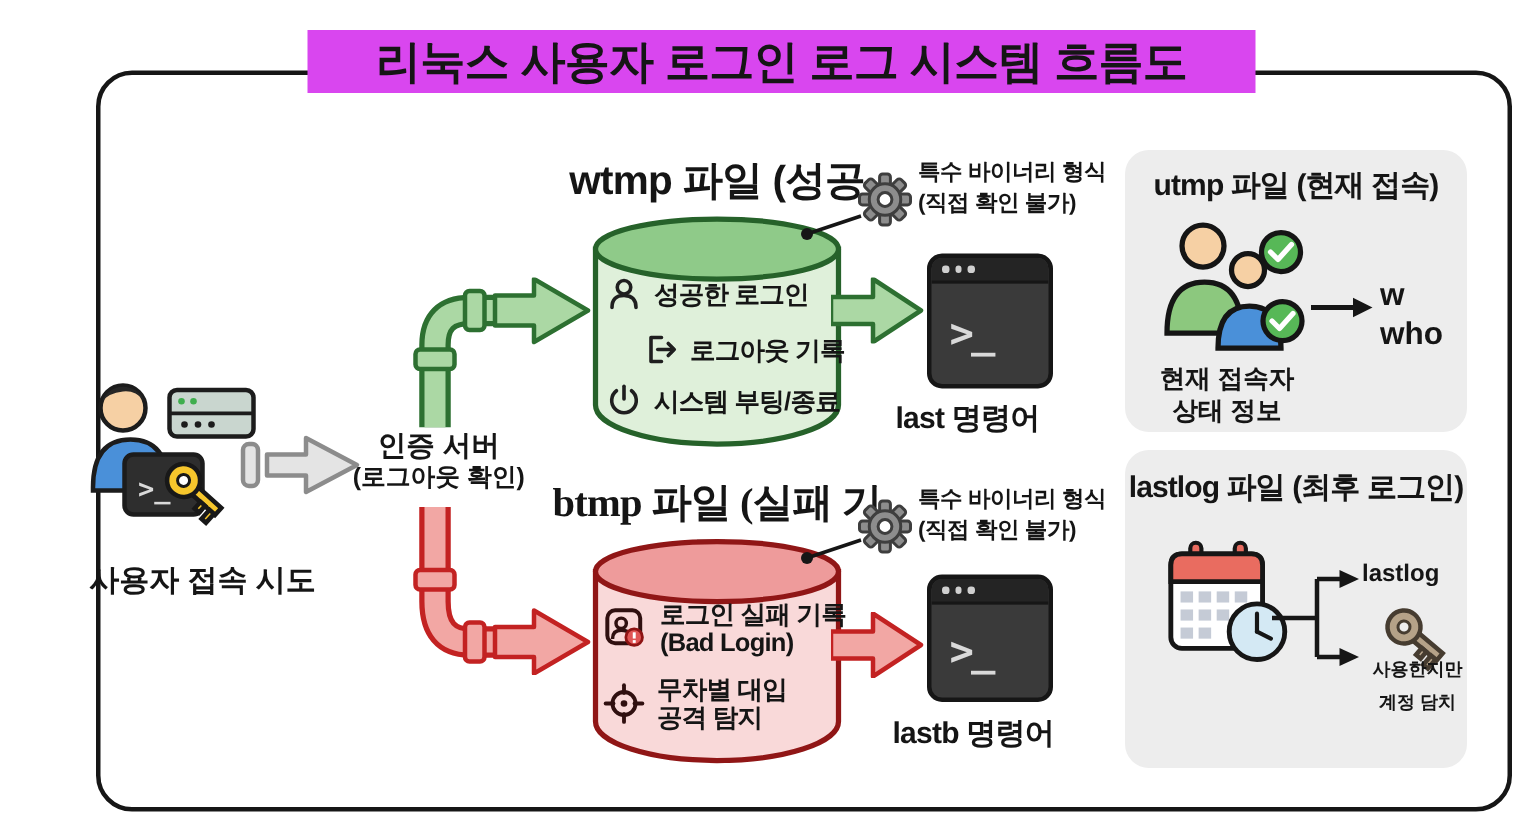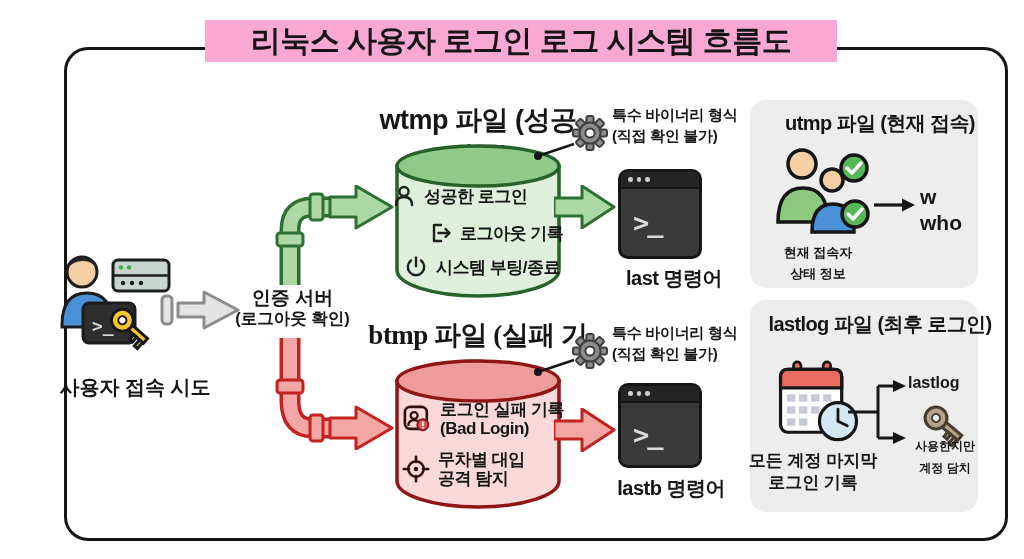--- a/index.html
+++ b/index.html
@@ -1,39 +1,39 @@
 <!DOCTYPE html>
 <html><head>
 <meta charset="utf-8">
 <style>
   html,body{margin:0;padding:0;background:#ffffff;}
   .stage{position:relative;width:1024px;height:559px;background:#ffffff;overflow:hidden;
          font-family:"Liberation Sans","DejaVu Sans",sans-serif;color:#151515;}
   .abs{position:absolute;}
   .frame{position:absolute;left:64px;top:47px;width:938px;height:488px;
          border:3.5px solid #161616;border-radius:24px;}
-  .title-wrap{position:absolute;left:205px;top:20px;width:632px;height:42px;background:#f9a8d4;
+  .title-wrap{position:absolute;left:205px;top:20px;width:632px;height:42px;background:#d946ef;
               display:flex;align-items:center;justify-content:center;}
   .title-wrap .t{font-size:30px;font-weight:700;letter-spacing:-0.5px;}
   .lbl{font-weight:700;text-align:center;line-height:1.18;}
   .cyl-title{font-size:27px;font-weight:700;text-align:center;letter-spacing:-0.5px;}
   .note{font-size:15px;font-weight:700;line-height:21px;text-align:left;letter-spacing:-0.3px;}
   .row{position:absolute;display:flex;align-items:center;gap:8px;}
   .row .txt{font-size:17px;font-weight:700;letter-spacing:-0.5px;line-height:19px;}
   .terminal{position:absolute;background:#3a3a3a;border:3px solid #161616;border-radius:10px;
             box-sizing:border-box;overflow:hidden;}
   .term-header{height:15px;background:#242424;display:flex;align-items:center;gap:4px;
                padding-left:7px;border-bottom:2px solid #161616;}
   .term-header .dot{width:4.5px;height:4.5px;border-radius:50%;background:#cfcfcf;}
   .term-body{display:flex;align-items:center;justify-content:flex-start;padding-left:12px;height:calc(100% - 17px);}
   .prompt{font-family:"DejaVu Sans Mono","Liberation Mono",monospace;font-weight:700;
           font-size:27px;color:#d9d9d9;letter-spacing:-2px;}
-  .cmd{font-size:20px;font-weight:700;text-align:right;letter-spacing:-0.5px;}
+  .cmd{font-size:20px;font-weight:700;text-align:left;letter-spacing:-0.5px;}
   .panel{position:absolute;width:228px;background:#ededed;border-radius:16px;}
-  .panel-title{font-size:20px;font-weight:700;text-align:center;letter-spacing:-0.6px;margin-left:16px;}
+  .panel-title{font-size:20px;font-weight:700;text-align:center;letter-spacing:-0.6px;}
   .who{font-size:21px;font-weight:700;line-height:26px;text-align:left;}
   svg{display:block;}
 </style>
 </head>
 <body>
 
 <div class="stage">
 
   <div class="frame"></div>
 
@@ -100,21 +100,21 @@
     <rect x="40" y="77" width="13" height="26" rx="3" fill="#f2a7a4" stroke="#c32222" stroke-width="3"></rect>
   </svg>
 
   <div class="abs cyl-title" style="left:368px;top:102px;width:220px;">wtmp 파일 (성공 기록)</div>
 
   <svg class="abs" style="left:393px;top:140px;" width="170" height="162" viewBox="0 0 170 162">
     <path d="M4 26 L4 130 A81 26 0 0 0 166 130 L166 26 Z" fill="#dff0da" stroke="#26622a" stroke-width="3.5"></path>
     <ellipse cx="85" cy="26" rx="81" ry="20" fill="#8fca89" stroke="#26622a" stroke-width="3.5"></ellipse>
   </svg>
 
-  <div class="row" style="left:392px;top:184px;justify-content:flex-end;">
+  <div class="row" style="left:404px;top:184px;justify-content:flex-end;">
     <svg width="24" height="24" viewBox="0 0 24 24">
       <circle cx="12" cy="7.5" r="4.5" fill="none" stroke="#1f1f1f" stroke-width="2.4"></circle>
       <path d="M4 21 Q4 13 12 13 Q20 13 20 21" fill="none" stroke="#1f1f1f" stroke-width="2.4" stroke-linecap="round"></path>
     </svg>
     <span class="txt">성공한 로그인</span>
   </div>
   <div class="row" style="left:428px;top:221px;">
     <svg width="24" height="24" viewBox="0 0 24 24">
       <path d="M13 4 L6 4 L6 20 L13 20" fill="none" stroke="#1f1f1f" stroke-width="2.4" stroke-linecap="round" stroke-linejoin="round"></path>
       <line x1="10.5" y1="12" x2="21" y2="12" stroke="#1f1f1f" stroke-width="2.4" stroke-linecap="round"></line>
@@ -247,21 +247,21 @@
     <g>
       <circle cx="82" cy="22" r="13" fill="#57b857" stroke="#151515" stroke-width="3.5"></circle>
       <path d="M75 22 L80 27 L89 17" fill="none" stroke="#ffffff" stroke-width="3.5" stroke-linecap="round" stroke-linejoin="round"></path>
     </g>
     <g>
       <circle cx="83" cy="68" r="13" fill="#57b857" stroke="#151515" stroke-width="3.5"></circle>
       <path d="M76 68 L81 73 L90 63" fill="none" stroke="#ffffff" stroke-width="3.5" stroke-linecap="round" stroke-linejoin="round"></path>
     </g>
   </svg>
 
-  <div class="abs lbl" style="left:760px;top:242px;width:116px;font-size:13px;line-height:21px;">
+  <div class="abs lbl" style="left:760px;top:242px;width:116px;font-size:17px;line-height:21px;">
     <div>현재 접속자</div>
     <div>상태 정보</div>
   </div>
 
   <svg class="abs" style="left:874px;top:196px;" width="42" height="18" viewBox="0 0 42 18">
     <line x1="0" y1="9" x2="29" y2="9" stroke="#161616" stroke-width="3.2"></line>
     <polygon points="28,2.5 41,9 28,15.5" fill="#161616"></polygon>
   </svg>
   <div class="abs who" style="left:920px;top:184px;">
     <div>w</div>
@@ -285,24 +285,20 @@
         <rect x="26" y="50" width="9" height="8"></rect>
         <rect x="39" y="50" width="9" height="8"></rect>
       <rect x="13" y="63" width="9" height="8"></rect>
         <rect x="26" y="63" width="9" height="8"></rect>
     </g>
     <circle cx="68" cy="66" r="20" fill="#d4e9f4" stroke="#161616" stroke-width="3.5"></circle>
     <line x1="68" y1="66" x2="68" y2="53" stroke="#161616" stroke-width="3" stroke-linecap="round"></line>
     <line x1="68" y1="66" x2="78" y2="71" stroke="#161616" stroke-width="3" stroke-linecap="round"></line>
   </svg>
 
-  <div class="abs lbl" style="left:748px;top:450px;width:130px;font-size:17px;line-height:22px;">
-    <div>모든 계정 마지막</div>
-    <div>로그인 기록</div>
-  </div>
 
   <svg class="abs" style="left:842px;top:372px;" width="72" height="75" viewBox="0 0 72 75">
     <line x1="6" y1="40" x2="36" y2="40" stroke="#161616" stroke-width="3"></line>
     <line x1="36" y1="14" x2="36" y2="66" stroke="#161616" stroke-width="3"></line>
     <line x1="36" y1="14" x2="52" y2="14" stroke="#161616" stroke-width="3"></line>
     <polygon points="51,8 64,14 51,20" fill="#161616"></polygon>
     <line x1="36" y1="66" x2="52" y2="66" stroke="#161616" stroke-width="3"></line>
     <polygon points="51,60 64,66 51,72" fill="#161616"></polygon>
   </svg>
 

